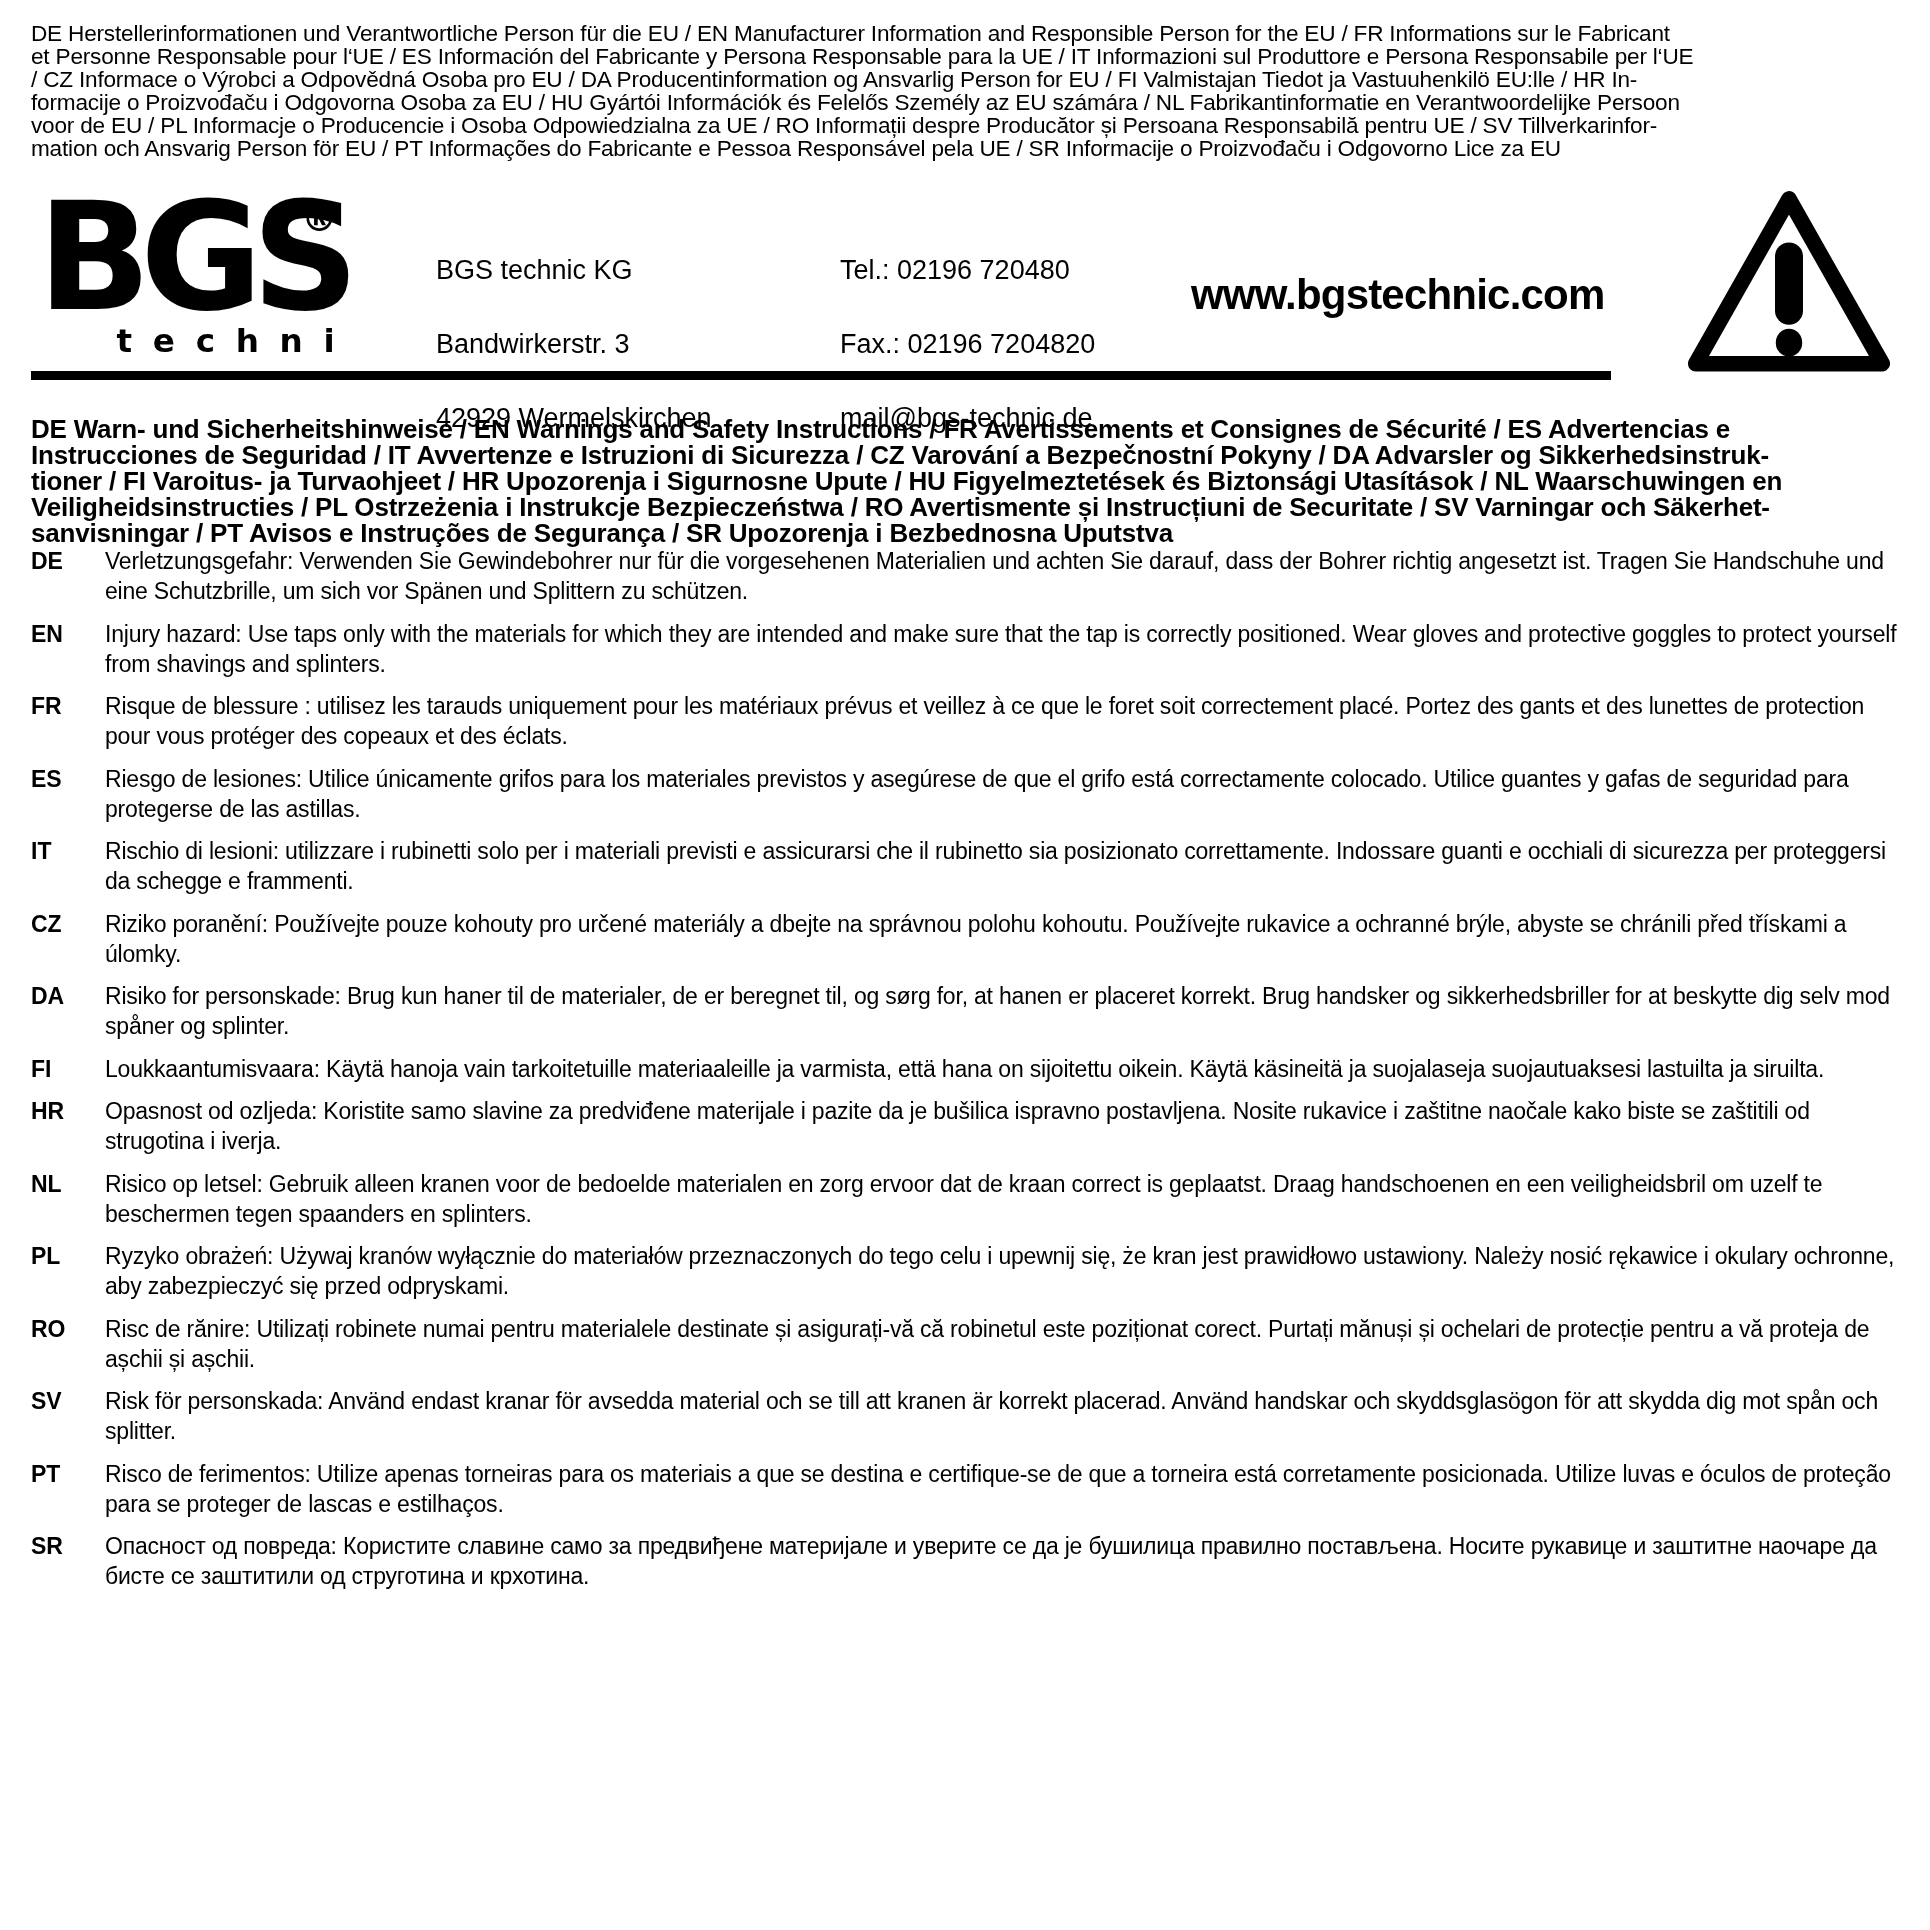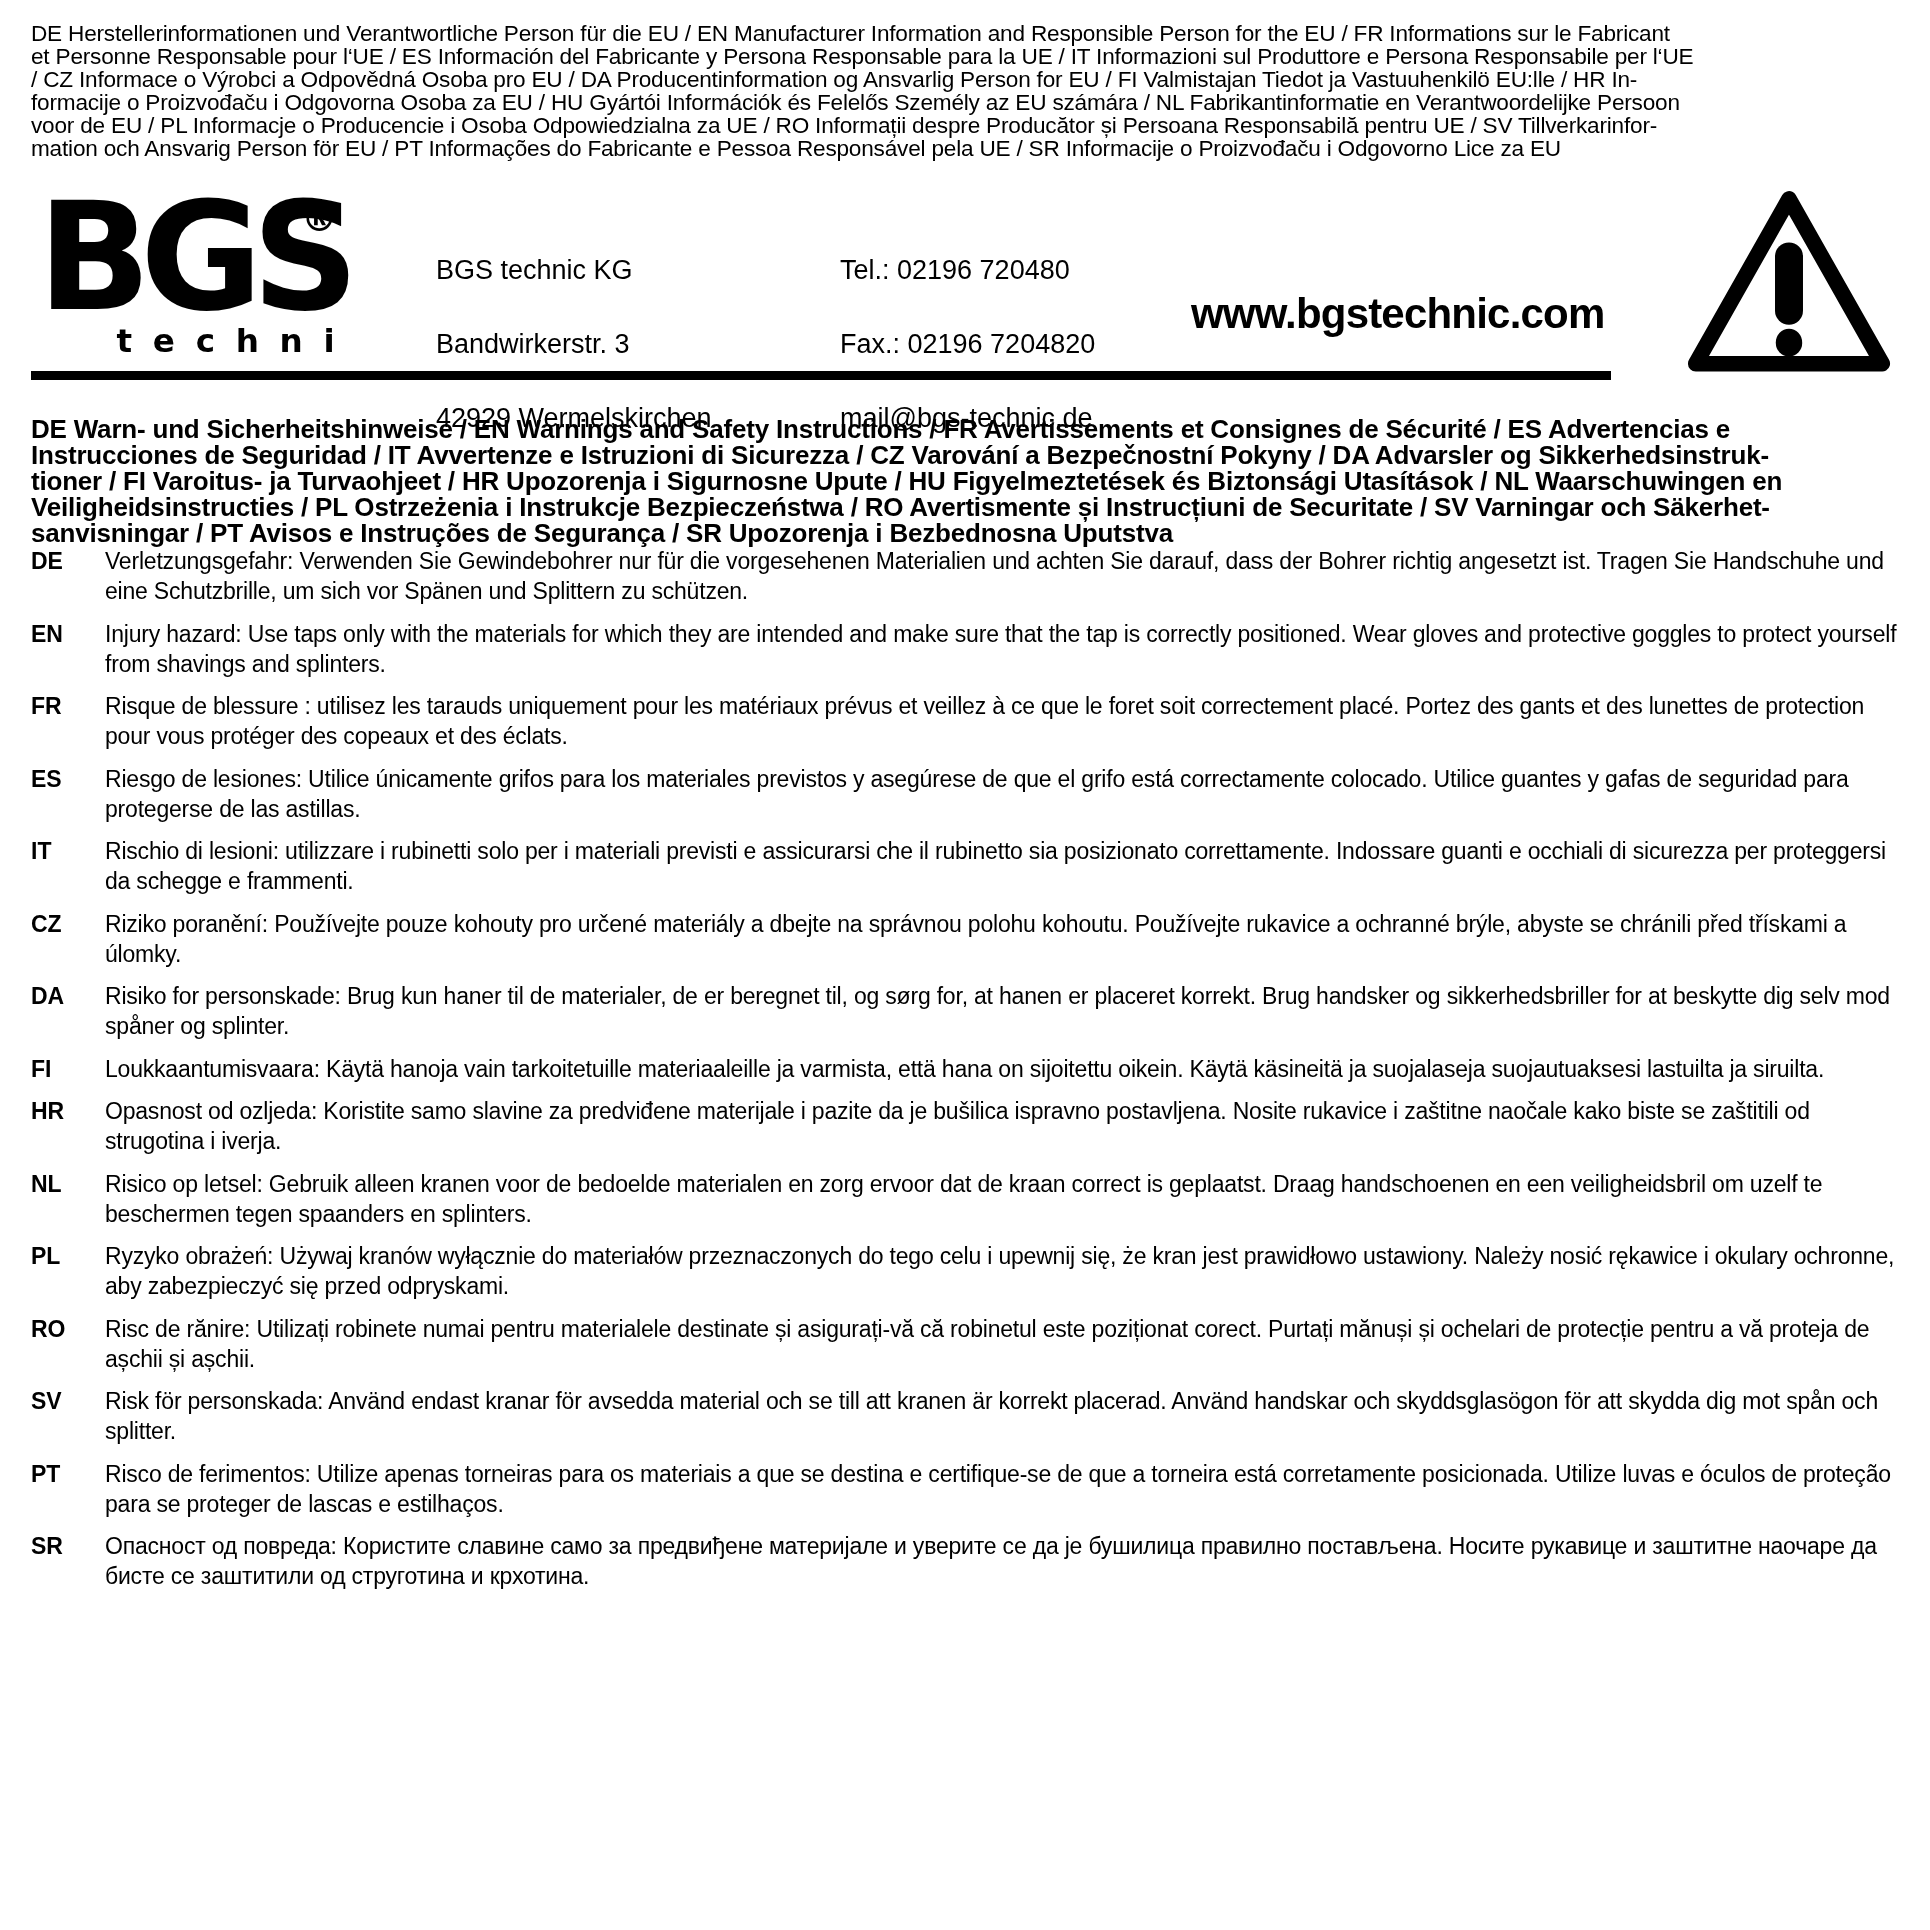--- a/index.html
+++ b/index.html
@@ -42,21 +42,21 @@
     top: 33px;
     font-size: 27px;
     line-height: 37px;
     white-space: pre-line;
   }
   .address-col { left: 405px; }
   .contact-col { left: 809px; }
   .website {
     position: absolute;
     left: 1160px;
-    top: 108px;
+    top: 89px;
     font-size: 42px;
     font-weight: bold;
     letter-spacing: -0.8px;
   }
   .warning-triangle {
     position: absolute;
     right: 9.3px;
     top: 6.2px;
     width: 204px;
     height: 185px;

